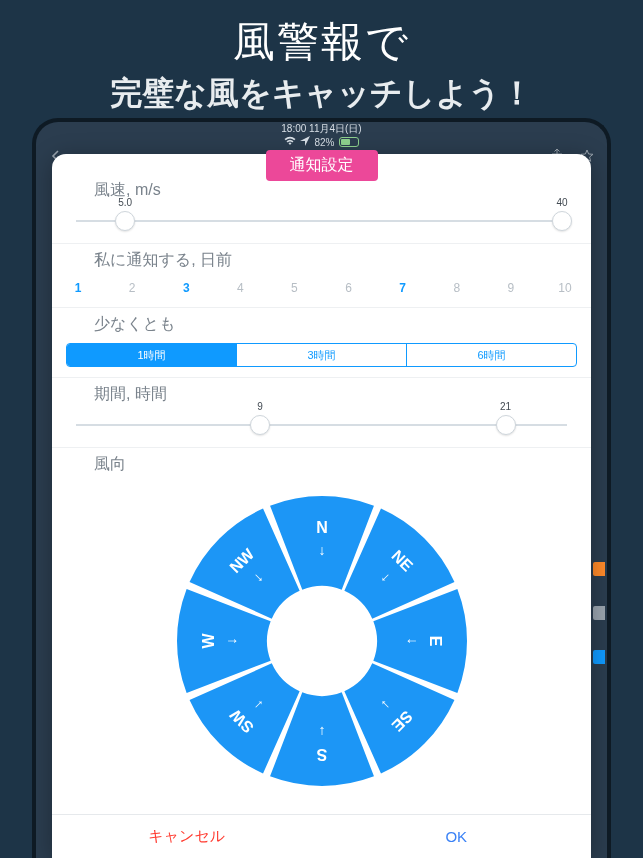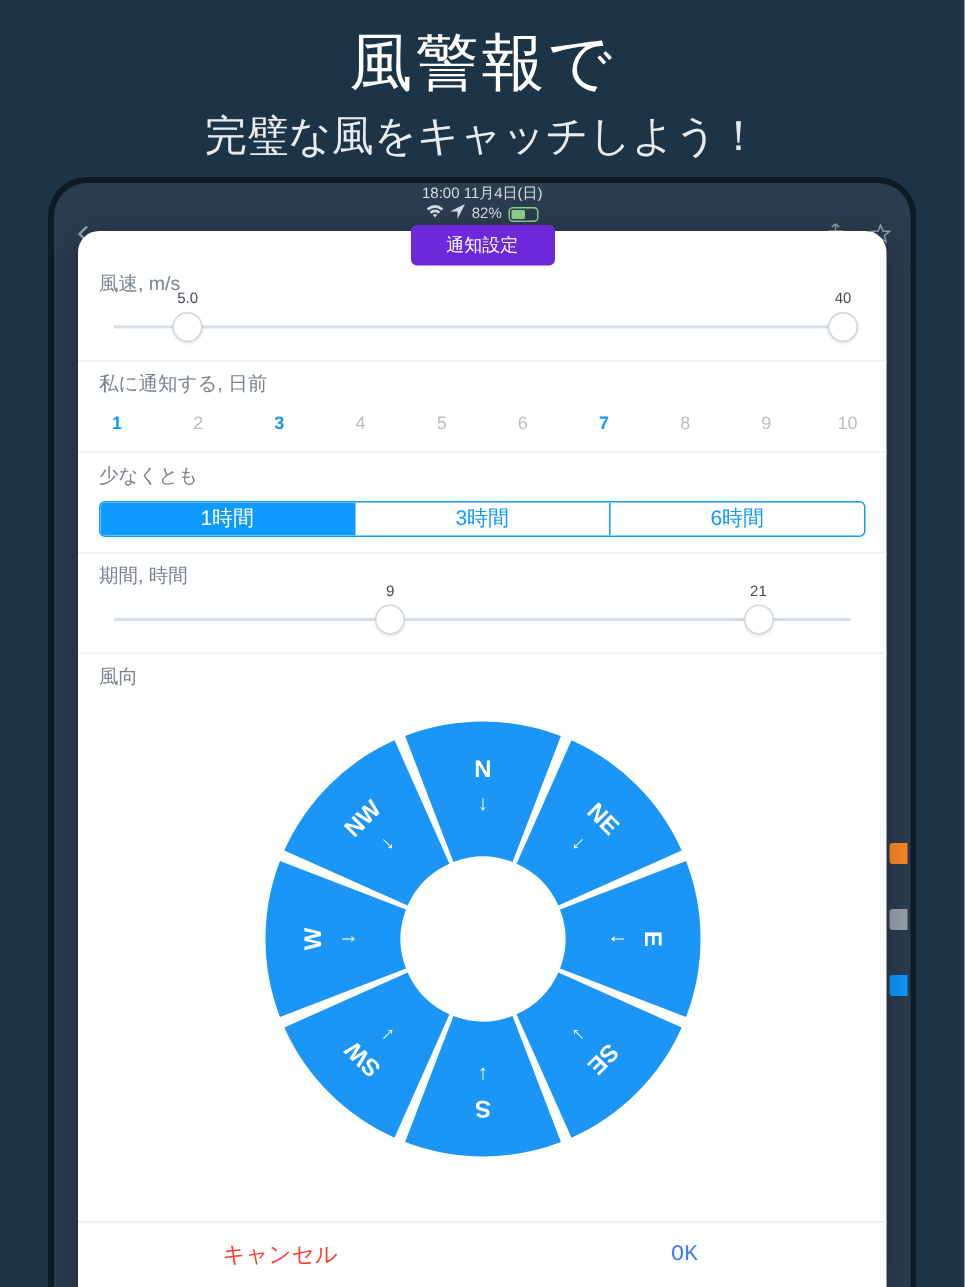--- a/index.html
+++ b/index.html
@@ -1,68 +1,68 @@
 <!DOCTYPE html>
 <html><head>
 <meta charset="utf-8">
 <style>
   * { box-sizing: border-box; margin: 0; padding: 0; }
   html, body { width: 643px; height: 858px; overflow: hidden; font-family: -apple-system, "Helvetica Neue", sans-serif; }
   body { background: #1d3447; }
 
   .promo-head { text-align: center; color: #fff; padding: 14px 0 8px; }
   .promo-head h1 { font-size: 42px; font-weight: 400; letter-spacing: 2px; }
-  .promo-head h2 { font-size: 28px; font-weight: 400; margin-top: 2px; color: #e8ecef; }
+  .promo-head h2 { font-size: 32px; font-weight: 700; margin-top: 2px; color: #e8ecef; }
 
   .device-frame { position: absolute; left: 32px; right: 32px; top: 118px; bottom: 0; background: #2b3d4f; border: 4px solid #0e1a24; border-bottom: none; border-radius: 26px 26px 0 0; overflow: hidden; }
 
   .status-bar { height: 20px; color: #d8dfe6; font-size: 10px; display: flex; align-items: center; padding: 0 12px; justify-content: space-between; flex-direction: column; }
   .status-right { display: flex; align-items: center; gap: 4px; }
   .battery-pill { width: 20px; height: 10px; border: 1px solid #8ed08e; border-radius: 3px; position: relative; }
   .battery-pill::after { content: ""; position: absolute; left: 1px; top: 1px; bottom: 1px; width: 54%; background: #8ed08e; border-radius: 1px; }
 
   .nav-bar { height: 28px; display: flex; align-items: center; justify-content: space-between; padding: 0 12px; color: #9aa4ae; }
   .nav-icon { width: 16px; height: 16px; display: inline-flex; align-items: center; justify-content: center; }
   .nav-right { display: flex; gap: 14px; }
 
   .modal { position: absolute; left: 16px; right: 16px; top: 32px; bottom: 0; background: #ffffff; border-radius: 14px 14px 0 0; box-shadow: 0 4px 24px rgba(0,0,0,0.3); display: flex; flex-direction: column; }
 
-  .modal-title-tab { position: absolute; top: -4px; left: 50%; transform: translateX(-50%); background: #6d28d9; color: #fff; font-size: 12px; padding: 5px 24px; border-radius: 4px; }
+  .modal-title-tab { position: absolute; top: -4px; left: 50%; transform: translateX(-50%); background: #ec4899; color: #fff; font-size: 16px; padding: 5px 24px; border-radius: 4px; }
 
   .modal-body { flex: 1; overflow: hidden; padding-top: 20px; }
   .section { padding: 6px 14px 10px; border-bottom: 1px solid #eef0f2; }
-  .section-label { font-size: 13px; color: #7a838c; margin-bottom: 8px; }
+  .section-label { font-size: 16px; color: #7a838c; margin-bottom: 8px; margin-left: 28px; }
 
   
   .range-track { position: relative; height: 24px; margin: 6px 10px 0; }
   .range-track .rail { position: absolute; left: 0; right: 0; top: 11px; height: 2px; background: #d6dde3; }
   .range-track .thumb { position: absolute; top: 2px; width: 20px; height: 20px; background: #fff; border: 1px solid #cfd6dc; border-radius: 50%; box-shadow: 0 1px 2px rgba(0,0,0,0.12); transform: translateX(-50%); }
   .range-track .tick-label { position: absolute; top: -12px; font-size: 10px; color: #424a52; transform: translateX(-50%); }
 
   
   .days-row { display: flex; justify-content: space-between; font-size: 12px; padding: 2px 2px; }
   .days-row span { width: 20px; text-align: center; color: #b7bec5; }
   .days-row span.active { color: #0f9aff; font-weight: 600; }
 
   
   .segmented { display: flex; border: 1px solid #0f9aff; border-radius: 4px; overflow: hidden; height: 24px; }
-  .segmented .seg { flex: 1; font-size: 14px; display: flex; align-items: center; justify-content: center; color: #0f9aff; border-left: 1px solid #0f9aff; }
+  .segmented .seg { flex: 1; font-size: 11px; display: flex; align-items: center; justify-content: center; color: #0f9aff; border-left: 1px solid #0f9aff; }
   .segmented .seg:first-child { border-left: none; }
   .segmented .seg.selected { background: #0f9aff; color: #fff; }
 
   
   .compass-wrap { display: flex; justify-content: center; padding: 8px 0 4px; }
   .compass { position: relative; width: 300px; height: 300px; }
   .compass svg { width: 100%; height: 100%; }
   .seg-path { fill: #1c96f6; }
   .compass-label { fill: #fff; font-size: 16px; font-weight: 600; }
   .compass-arrow { fill: #fff; font-size: 14px; }
 
   .modal-footer { height: 44px; display: flex; border-top: 1px solid #e6e9ec; }
-  .modal-footer .btn { flex: 1; display: flex; align-items: center; justify-content: center; font-size: 15px; font-family: Liberation Mono, monospace; }
+  .modal-footer .btn { flex: 1; display: flex; align-items: center; justify-content: center; font-size: 15px; }
   .btn-cancel { color: #ff3b30; }
   .btn-ok { color: #3b82f6; }
 
   .bg-peek { position: absolute; right: 0; top: 440px; width: 14px; height: 250px; }
   .peek-chip { background: #0f9aff; width: 12px; height: 14px; margin-bottom: 30px; border-radius: 2px 0 0 2px; font-size: 8px; color: #fff; }
   .peek-chip.orange { background: #ff8a2a; }
   .peek-chip.gray { background: #9aa4ae; }
 </style>
 </head>
 <body>

